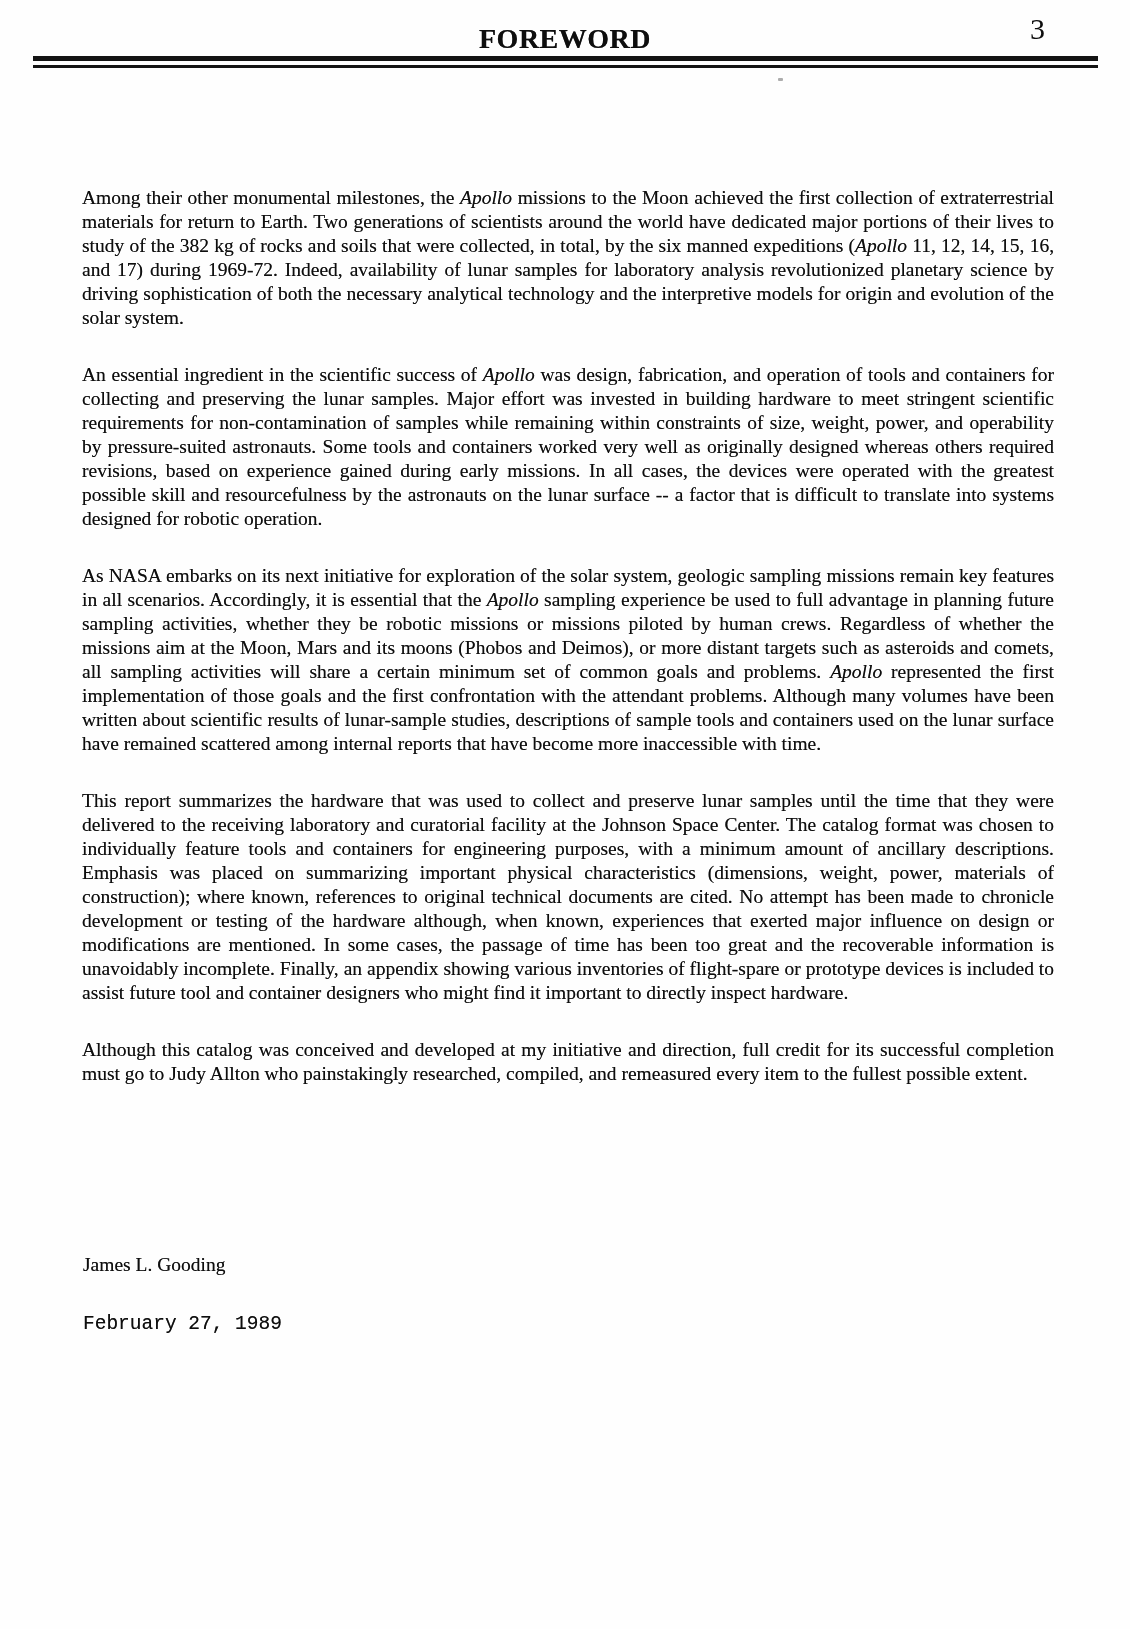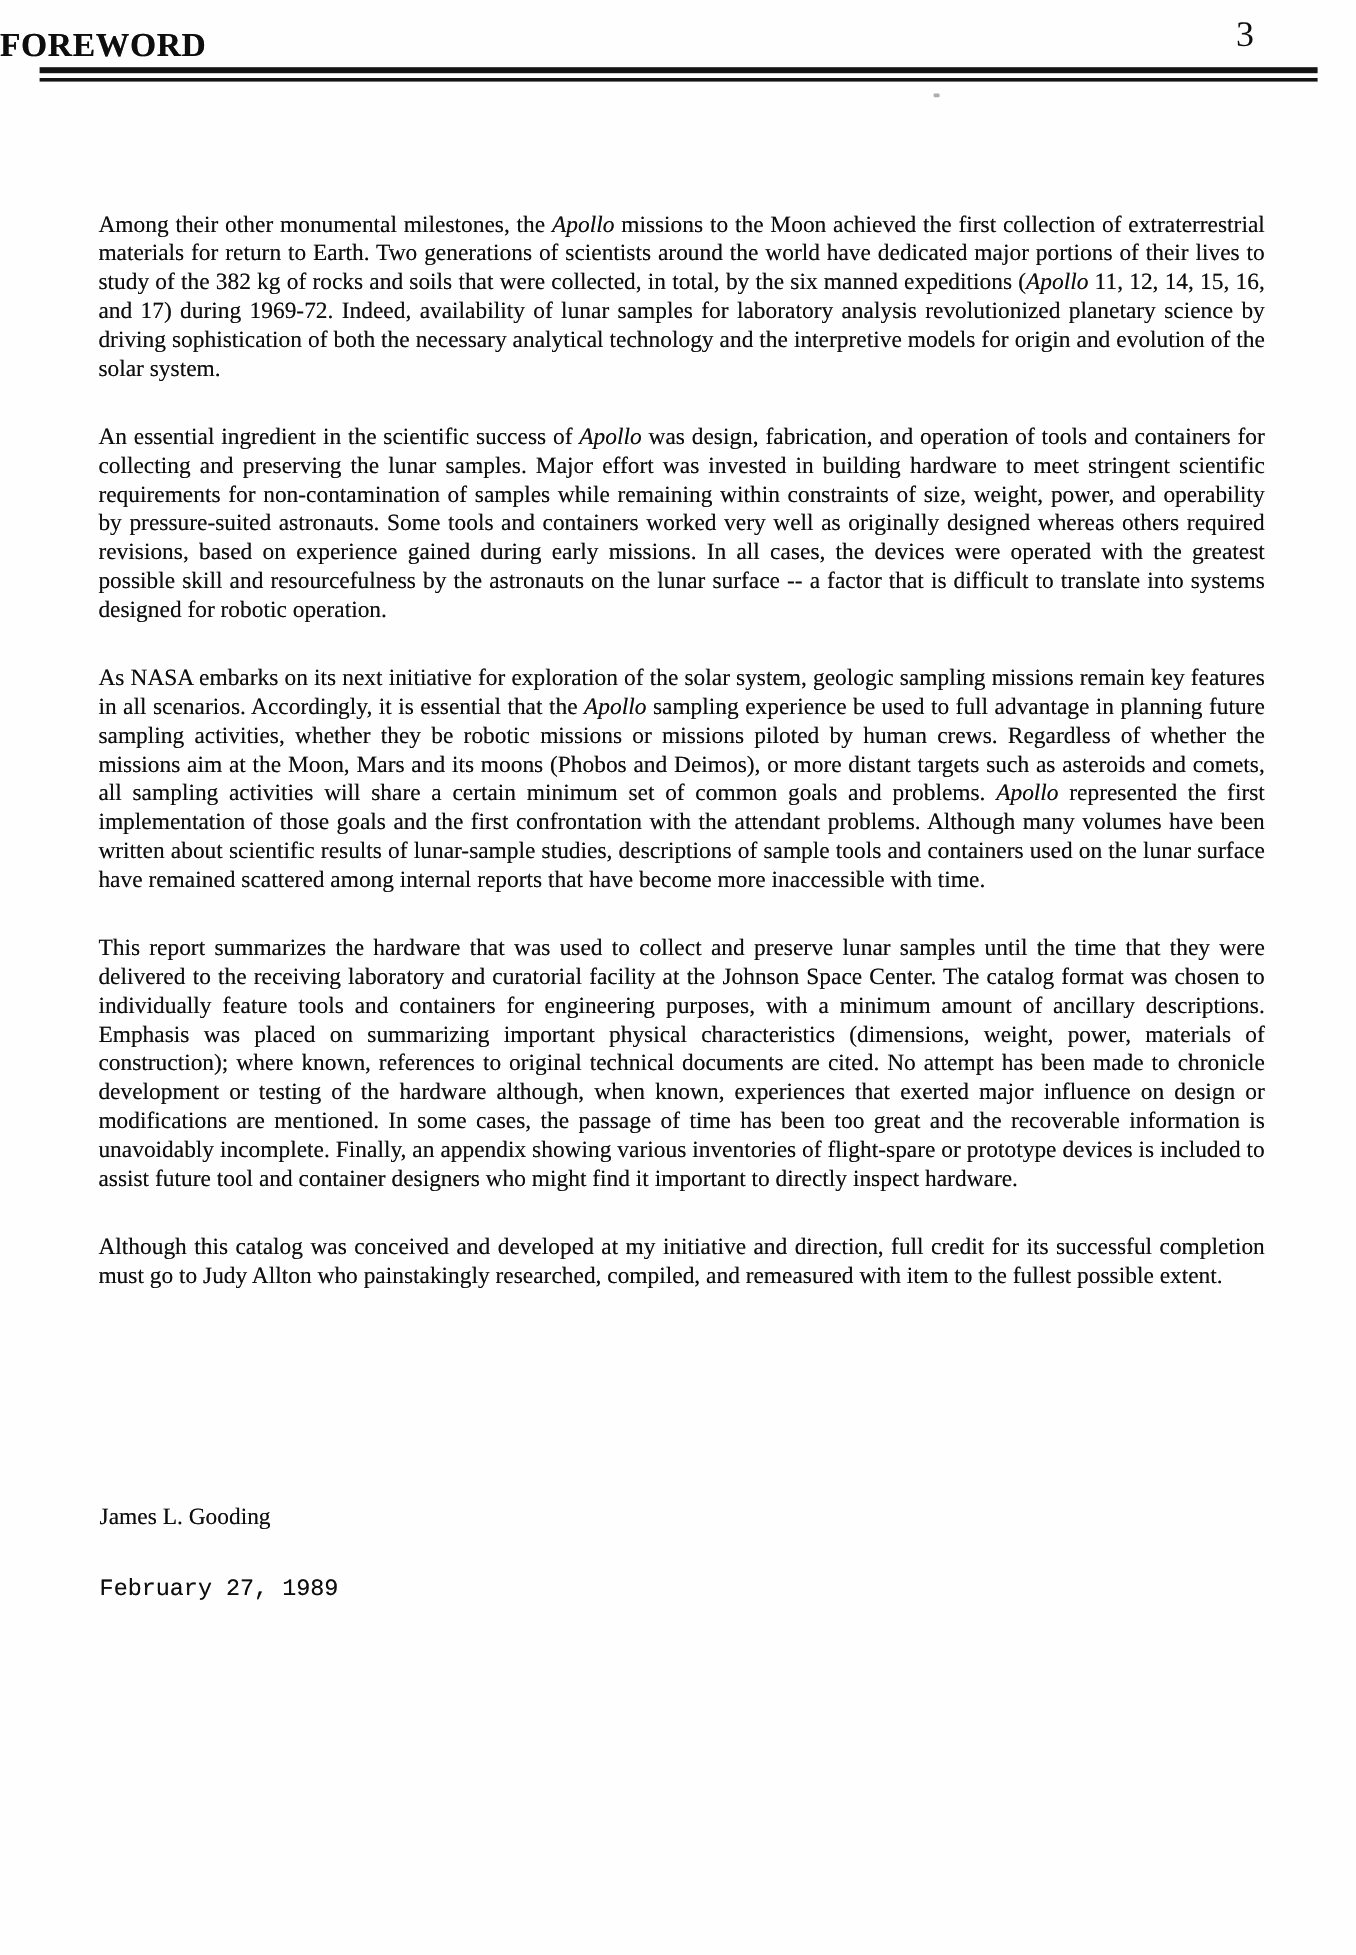--- a/index.html
+++ b/index.html
@@ -21,20 +21,21 @@
     top: 12px;
     left: 1030px;
     font-size: 30px;
     line-height: 1.1;
   }
   .doc-title {
     position: absolute;
     top: 24px;
     left: 0;
     width: 100%;
+    text-align: center;
     font-size: 28px;
     font-weight: bold;
     letter-spacing: 0.5px;
     line-height: 1.1;
     text-shadow: 0 0 0.5px rgba(0,0,0,0.65);
   }
   .header-rule {
     position: absolute;
     top: 56px;
     left: 33px;
@@ -57,21 +58,21 @@
     position: absolute;
     top: 176px;
     left: 82px;
     width: 972px;
     font-size: 19.5px;
     line-height: 24px;
     text-align: justify;
     text-shadow: 0 0 0.4px rgba(0,0,0,0.55);
   }
   .body-text p {
-    margin: 0 0 33px 0;
+    margin: 10px 0 33px 0;
   }
   .signature-block {
     position: absolute;
     top: 1252px;
     left: 83px;
     font-size: 19.5px;
     line-height: 25px;
     text-shadow: 0 0 0.4px rgba(0,0,0,0.55);
   }
   .signature-block .sig-line {
@@ -99,21 +100,21 @@
 
   <div class="header-rule"></div>
 
   <div class="scan-speck"></div>
 
   <div class="body-text">
     <p>Among their other monumental milestones, the <i>Apollo</i> missions to the Moon achieved the first collection of extraterrestrial materials for return to Earth.  Two generations of scientists around the world have dedicated major portions of their lives to study of the 382 kg of rocks and soils that were collected, in total, by the six manned expeditions (<i>Apollo</i> 11, 12, 14, 15, 16, and 17) during 1969-72.  Indeed, availability of lunar samples for laboratory analysis revolutionized planetary science by driving sophistication of both the necessary analytical technology and the interpretive models for origin and evolution of the solar system.</p>
     <p>An essential ingredient in the scientific success of <i>Apollo</i> was design, fabrication, and operation of tools and containers for collecting and preserving the lunar samples.  Major effort was invested in building hardware to meet stringent scientific requirements for non-contamination of samples while remaining within constraints of size, weight, power, and operability by pressure-suited astronauts.  Some tools and containers worked very well as originally designed whereas others required revisions, based on experience gained during early missions.  In all cases, the devices were operated with the greatest possible skill and resourcefulness by the astronauts on the lunar surface -- a factor that is difficult to translate into systems designed for robotic operation.</p>
     <p>As NASA embarks on its next initiative for exploration of the solar system, geologic sampling missions remain key features in all scenarios.  Accordingly, it is essential that the <i>Apollo</i> sampling experience be used to full advantage in planning future sampling activities, whether they be robotic missions or missions piloted by human crews.  Regardless of whether the missions aim at the Moon, Mars and its moons (Phobos and Deimos), or more distant targets such as asteroids and comets, all sampling activities will share a certain minimum set of common goals and problems.  <i>Apollo</i> represented the first implementation of those goals and the first confrontation with the attendant problems.  Although many volumes have been written about scientific results of lunar-sample studies, descriptions of sample tools and containers used on the lunar surface have remained scattered among internal reports that have become more inaccessible with time.</p>
     <p>This report summarizes the hardware that was used to collect and preserve lunar samples until the time that they were delivered to the receiving laboratory and curatorial facility at the Johnson Space Center.  The catalog format was chosen to individually feature tools and containers for engineering purposes, with a minimum amount of ancillary descriptions.   Emphasis was placed on summarizing important physical characteristics (dimensions, weight, power, materials of construction); where known, references to original technical documents are cited.  No attempt has been made to chronicle development or testing of the hardware although, when known, experiences that exerted major influence on design or modifications are mentioned.  In some cases, the passage of time has been too great and the recoverable information is unavoidably incomplete.  Finally, an appendix showing various inventories of flight-spare or prototype devices is included to assist future tool and container designers who might find it important to directly inspect hardware.</p>
-    <p>Although this catalog was conceived and developed at my initiative and direction, full credit for its successful completion must go to Judy Allton who painstakingly researched, compiled, and remeasured with item to the fullest possible extent.</p>
+    <p>Although this catalog was conceived and developed at my initiative and direction, full credit for its successful completion must go to Judy Allton who painstakingly researched, compiled, and remeasured every item to the fullest possible extent.</p>
   </div>
 
   <div class="signature-block">
     <div class="sig-line">James L. Gooding</div>
   </div>
 
   <div class="date-line">February 27, 1989</div>
 
 </div>
 

